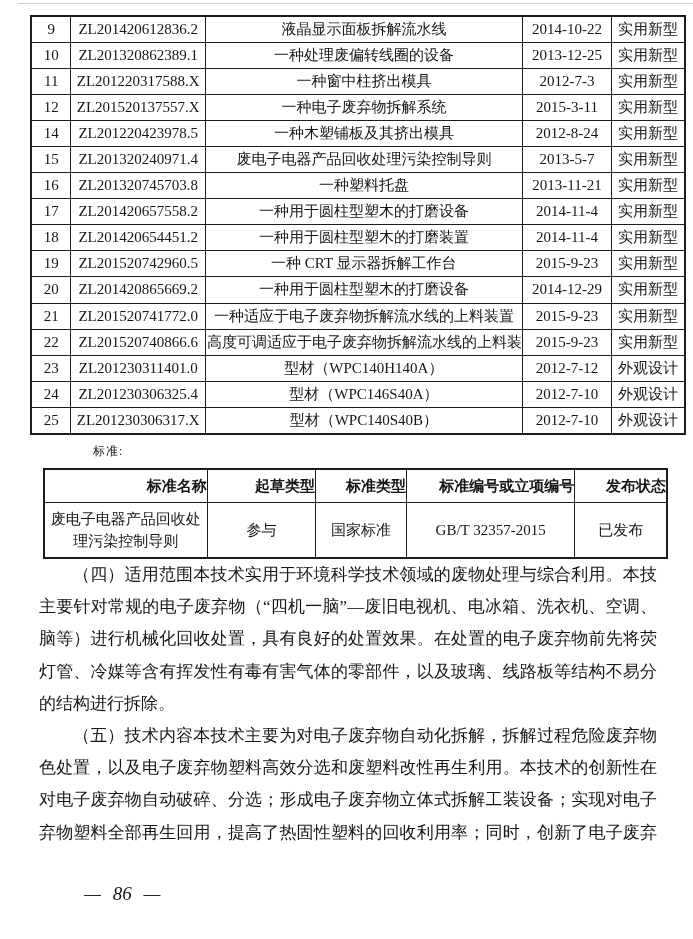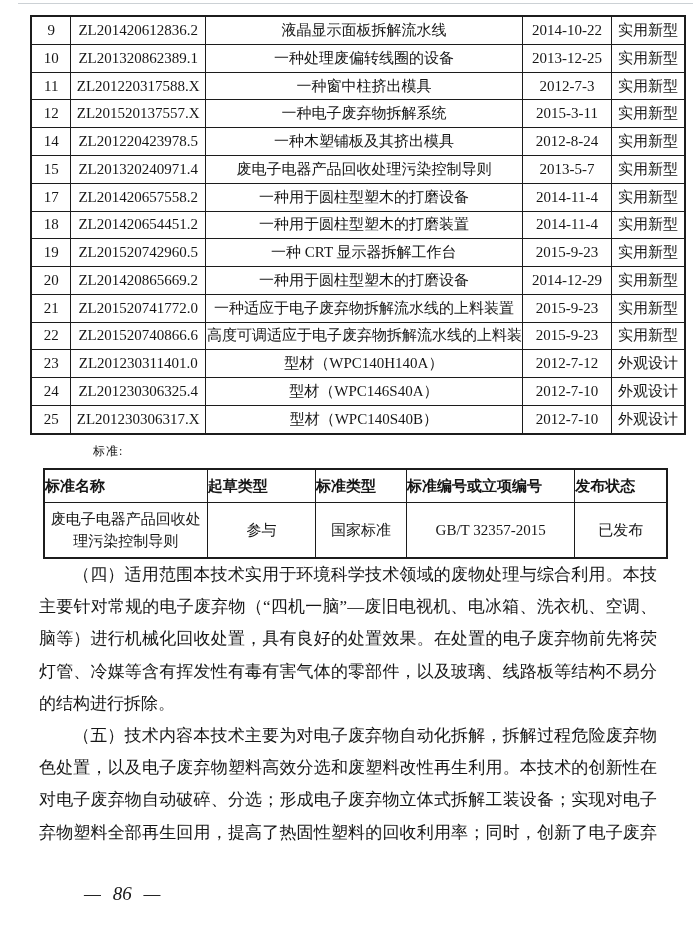--- a/index.html
+++ b/index.html
@@ -39,21 +39,21 @@
   }
   .standards-table-wrap {
     position: absolute; left: 43px; top: 468px; width: 625px;
   }
   table.standards-table {
     width: 100%; border-collapse: collapse; table-layout: fixed;
     border: 2px solid #1c1c1c;
   }
   table.standards-table th {
     border: 1.5px solid #1c1c1c;
-    height: 32px; text-align: left; vertical-align: middle;
+    height: 32px; text-align: right; vertical-align: middle;
     font-family: "Liberation Sans", "DejaVu Sans", sans-serif;
     font-weight: bold; font-size: 15px; padding: 0;
   }
   table.standards-table td {
     border: 1.5px solid #1c1c1c;
     height: 50px; text-align: center; vertical-align: middle;
     font-size: 15px; padding: 2px 4px; line-height: 22px;
   }
 
   
@@ -133,20 +133,27 @@
         </tr>
 
         <tr>
           <td>15</td>
           <td>ZL201320240971.4</td>
           <td>废电子电器产品回收处理污染控制导则</td>
           <td>2013-5-7</td>
           <td>实用新型</td>
         </tr>
 
+        <tr>
+          <td>16</td>
+          <td>ZL201320745703.8</td>
+          <td>一种塑料托盘</td>
+          <td>2013-11-21</td>
+          <td>实用新型</td>
+        </tr>
 
         <tr>
           <td>17</td>
           <td>ZL201420657558.2</td>
           <td>一种用于圆柱型塑木的打磨设备</td>
           <td>2014-11-4</td>
           <td>实用新型</td>
         </tr>
 
         <tr>

